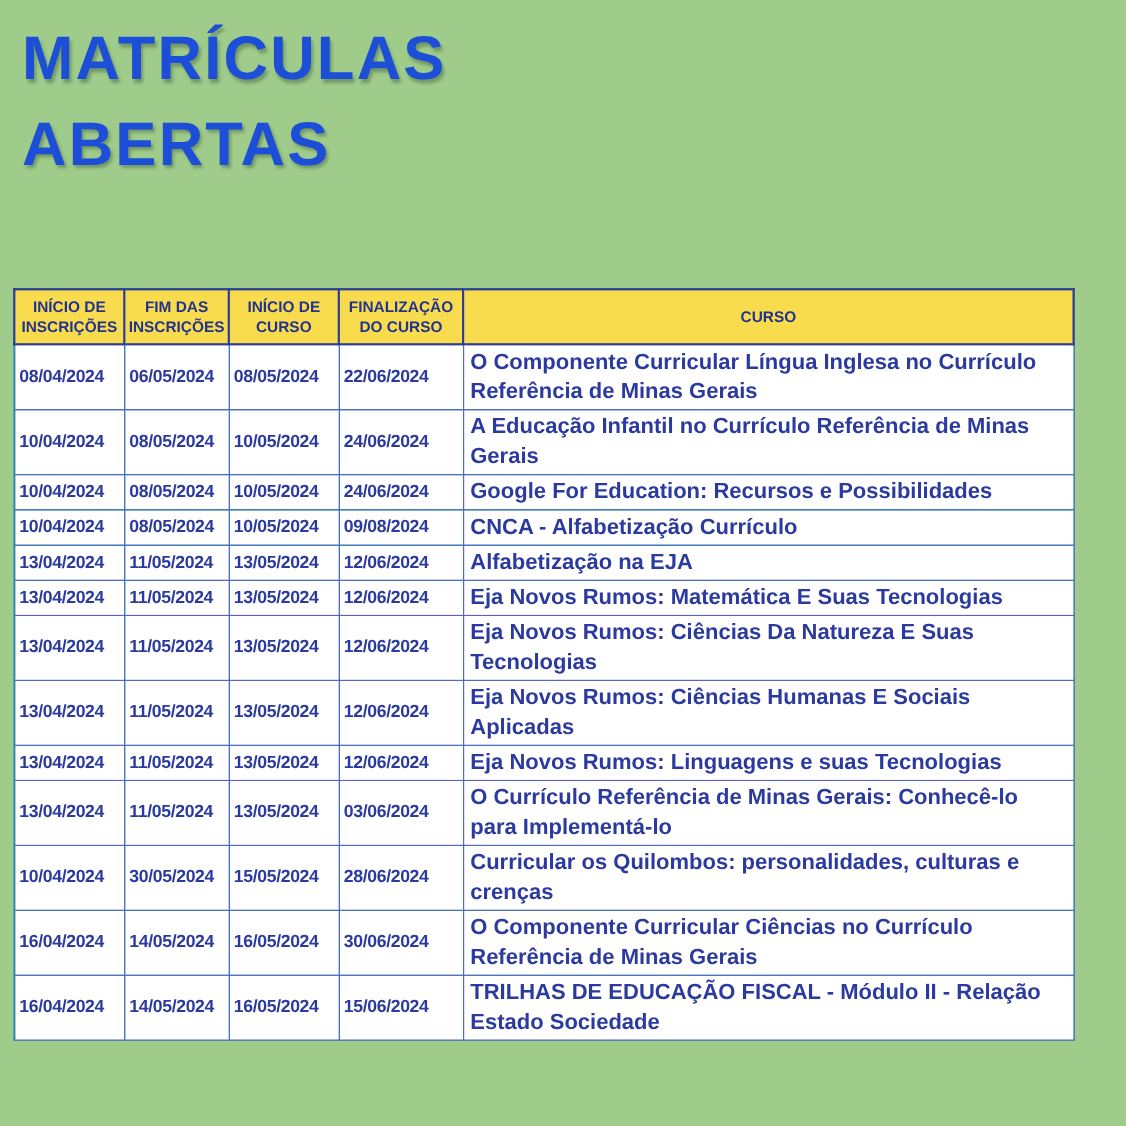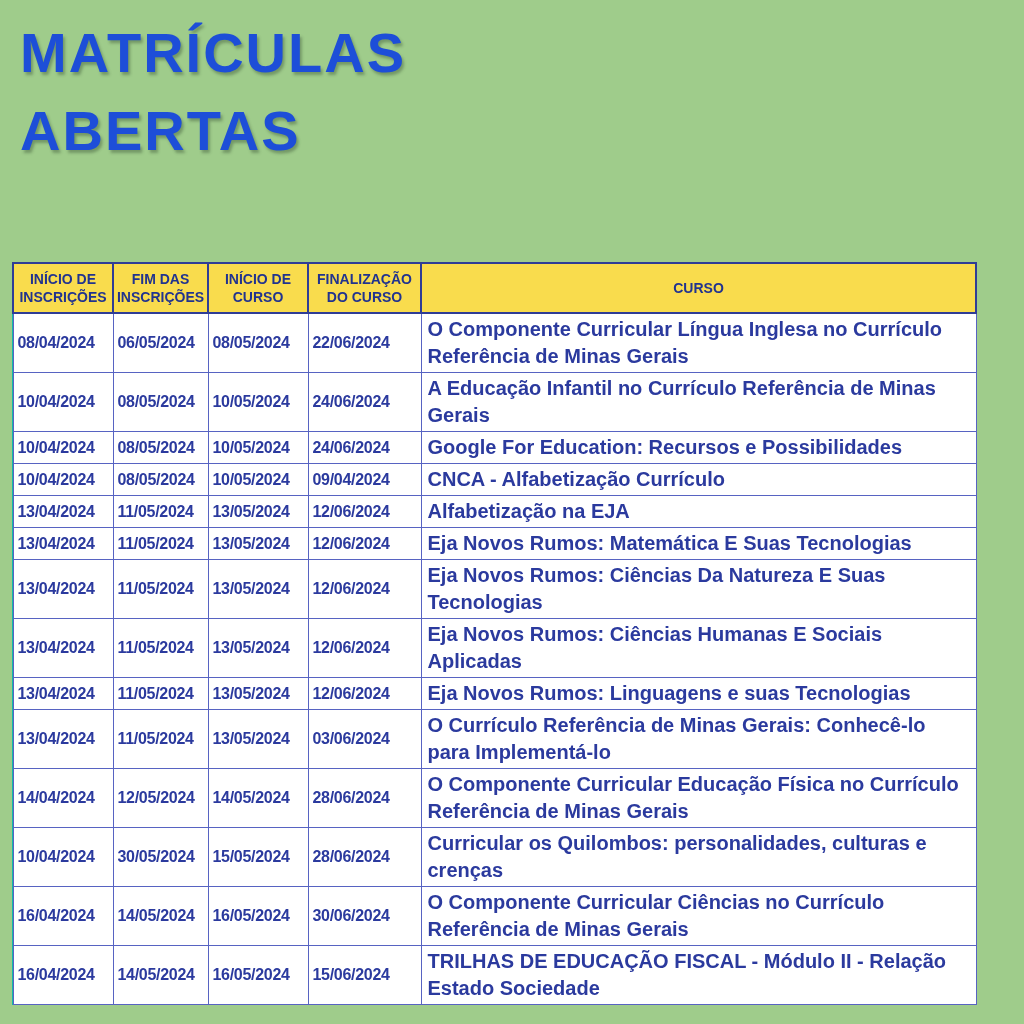--- a/index.html
+++ b/index.html
@@ -107,21 +107,21 @@
         <td class="date">10/04/2024</td>
         <td class="date">08/05/2024</td>
         <td class="date">10/05/2024</td>
         <td class="date">24/06/2024</td>
         <td class="course">Google For Education: Recursos e Possibilidades</td>
       </tr>
       <tr style="height: 30px;">
         <td class="date">10/04/2024</td>
         <td class="date">08/05/2024</td>
         <td class="date">10/05/2024</td>
-        <td class="date">09/04/2024</td>
+        <td class="date">09/08/2024</td>
         <td class="course">CNCA - Alfabetização Currículo</td>
       </tr>
       <tr style="height: 30px;">
         <td class="date">13/04/2024</td>
         <td class="date">11/05/2024</td>
         <td class="date">13/05/2024</td>
         <td class="date">12/06/2024</td>
         <td class="course">Alfabetização na EJA</td>
       </tr>
       <tr style="height: 31px;">
@@ -152,27 +152,20 @@
         <td class="date">12/06/2024</td>
         <td class="course">Eja Novos Rumos: Linguagens e suas Tecnologias</td>
       </tr>
       <tr style="height: 30px;">
         <td class="date">13/04/2024</td>
         <td class="date">11/05/2024</td>
         <td class="date">13/05/2024</td>
         <td class="date">03/06/2024</td>
         <td class="course">O Currículo Referência de Minas Gerais: Conhecê-lo para Implementá-lo</td>
       </tr>
-      <tr style="height: 48px;">
-        <td class="date">14/04/2024</td>
-        <td class="date">12/05/2024</td>
-        <td class="date">14/05/2024</td>
-        <td class="date">28/06/2024</td>
-        <td class="course">O Componente Curricular Educação Física no Currículo Referência de Minas Gerais</td>
-      </tr>
       <tr style="height: 32px;">
         <td class="date">10/04/2024</td>
         <td class="date">30/05/2024</td>
         <td class="date">15/05/2024</td>
         <td class="date">28/06/2024</td>
         <td class="course">Curricular os Quilombos: personalidades, culturas e crenças</td>
       </tr>
       <tr style="height: 48px;">
         <td class="date">16/04/2024</td>
         <td class="date">14/05/2024</td>

